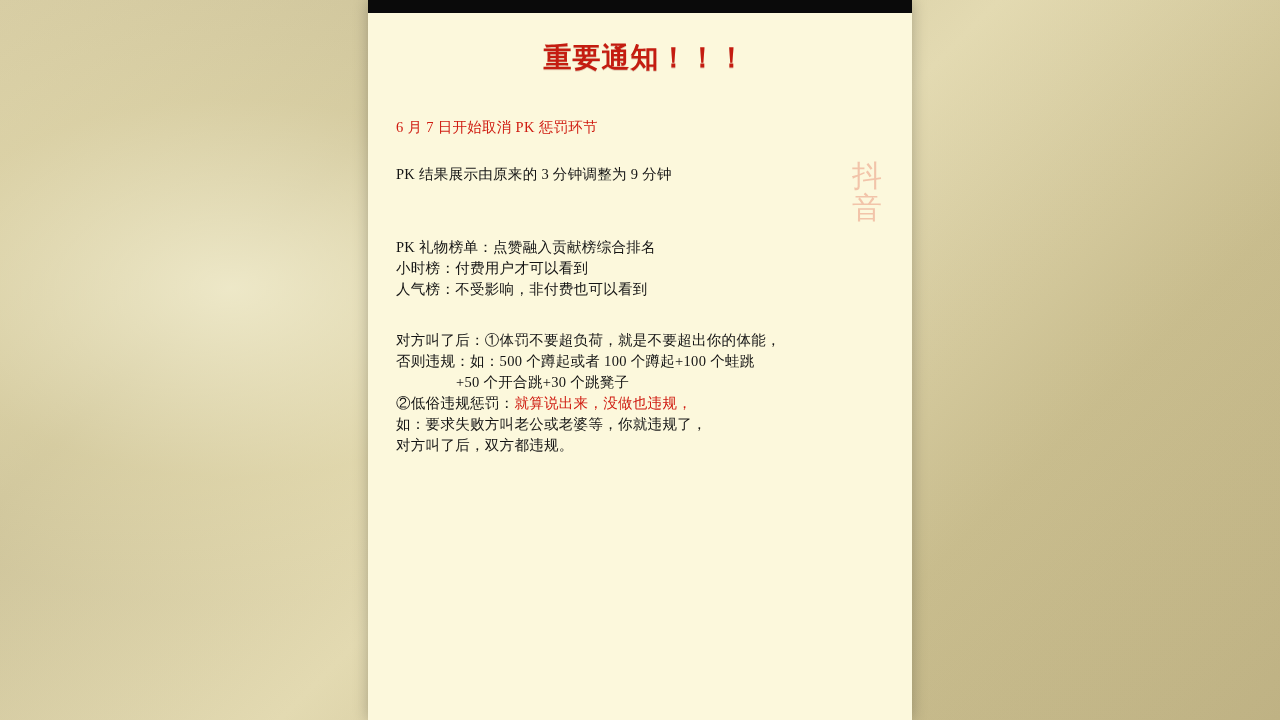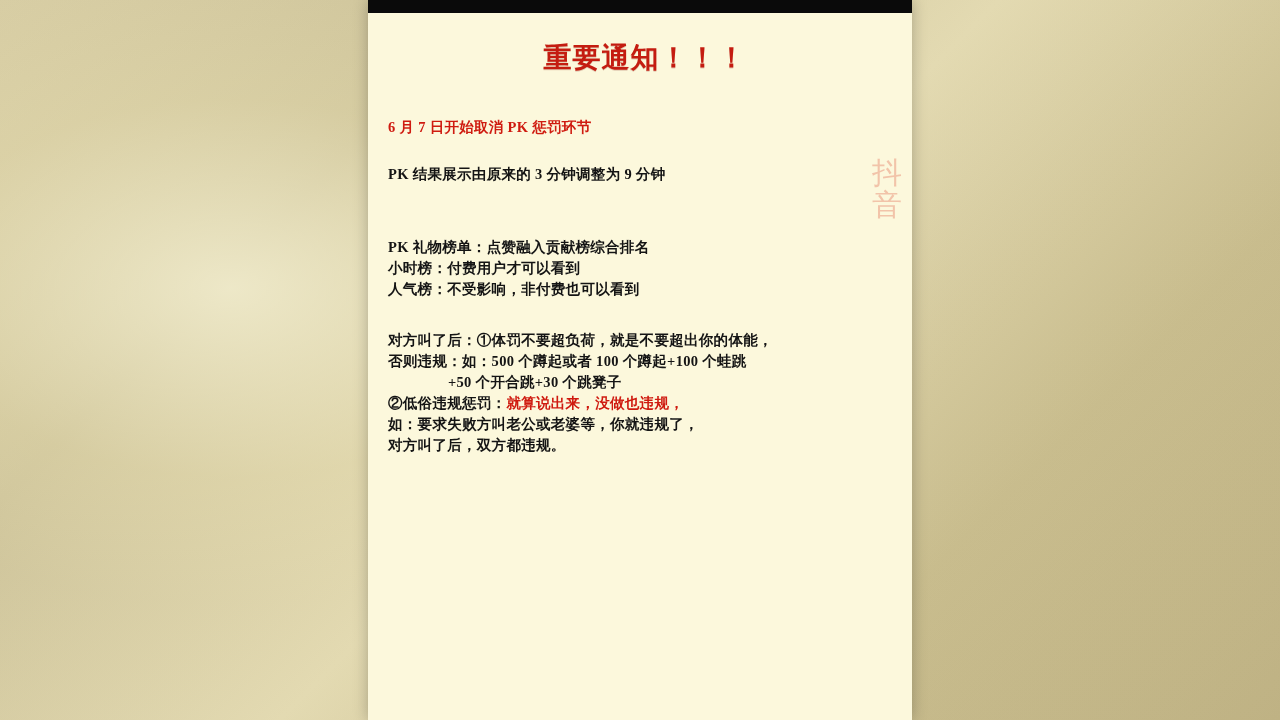--- a/index.html
+++ b/index.html
@@ -45,22 +45,22 @@
   }
   .watermark {
     position: absolute;
     right: 10px;
     top: 160px;
     width: 50px;
     height: 50px;
     color: rgba(214, 60, 40, 0.28);
     font-size: 30px;
     line-height: 1.05;
-    text-align: right;
-    font-family: Liberation Mono, monospace;
+    text-align: left;
+    font-family: Liberation Sans, sans-serif;
     pointer-events: none;
     user-select: none;
   }
   .content {
     position: absolute;
     left: 0;
     top: 13px;
     width: 544px;
     padding: 0 10px;
     box-sizing: border-box;
@@ -77,24 +77,25 @@
     padding-left: 10px;
   }
   .body-block {
     margin-top: 40px;
     padding-left: 10px;
   }
   .line {
     font-size: 14.5px;
     line-height: 1.45;
     color: #141414;
-    font-weight: bold;
+    font-weight: normal;
     font-family: "Liberation Serif", serif;
     letter-spacing: 0.3px;
     white-space: pre;
+    margin-left: 8px;
   }
   .line.red {
     color: #cf1b10;
   }
   .line.indent-1 { padding-left: 60px; }
   .gap-md { height: 26px; }
   .gap-lg { height: 30px; }
   .inline-red { color: #cf1b10; }
 </style>
 </head>

